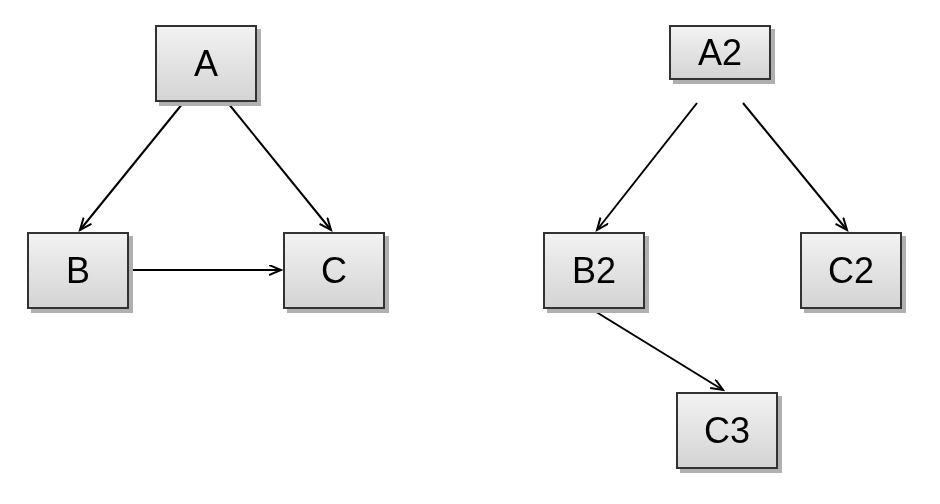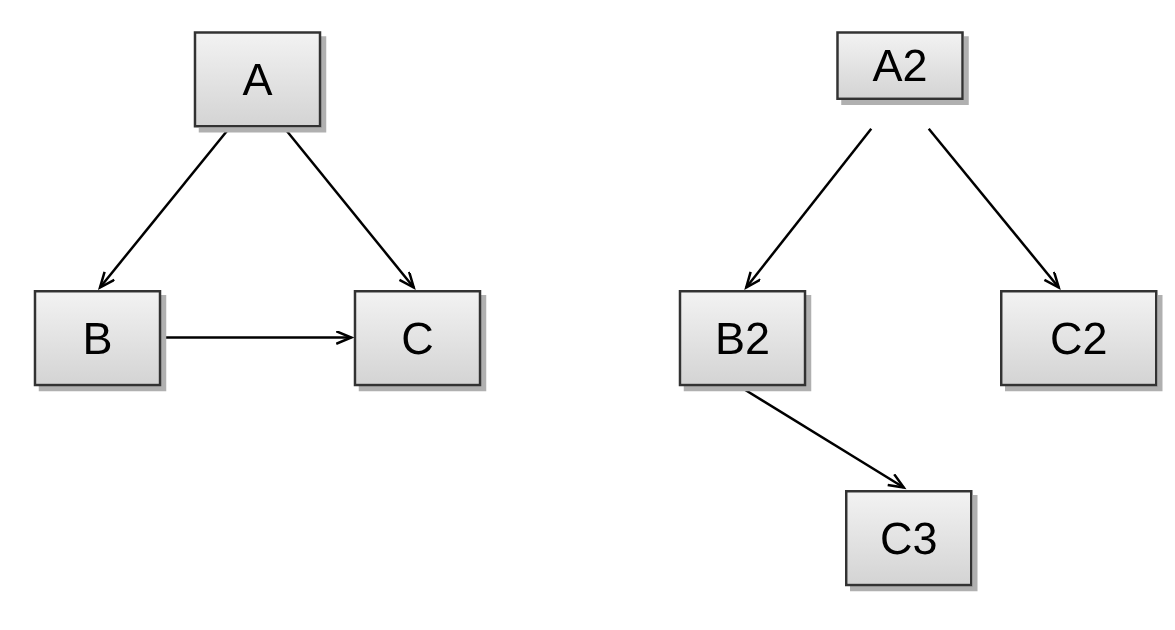--- a/index.html
+++ b/index.html
@@ -72,19 +72,19 @@
     </div>
     <div class="node" style="left: 283px; top: 232px; width: 102px; height: 77px;">
       <span class="node-label">C</span>
     </div>
     <div class="node" style="left: 669px; top: 25px; width: 102px; height: 55px;">
       <span class="node-label">A2</span>
     </div>
     <div class="node" style="left: 543px; top: 232px; width: 102px; height: 77px;">
       <span class="node-label">B2</span>
     </div>
-    <div class="node" style="left: 800px; top: 232px; width: 126px; height: 77px;">
+    <div class="node" style="left: 800px; top: 232px; width: 102px; height: 77px;">
       <span class="node-label">C2</span>
     </div>
     <div class="node" style="left: 676px; top: 392px; width: 102px; height: 77px; text-align: right;">
       <span class="node-label">C3</span>
     </div>
   </div>
 
 </body></html>

